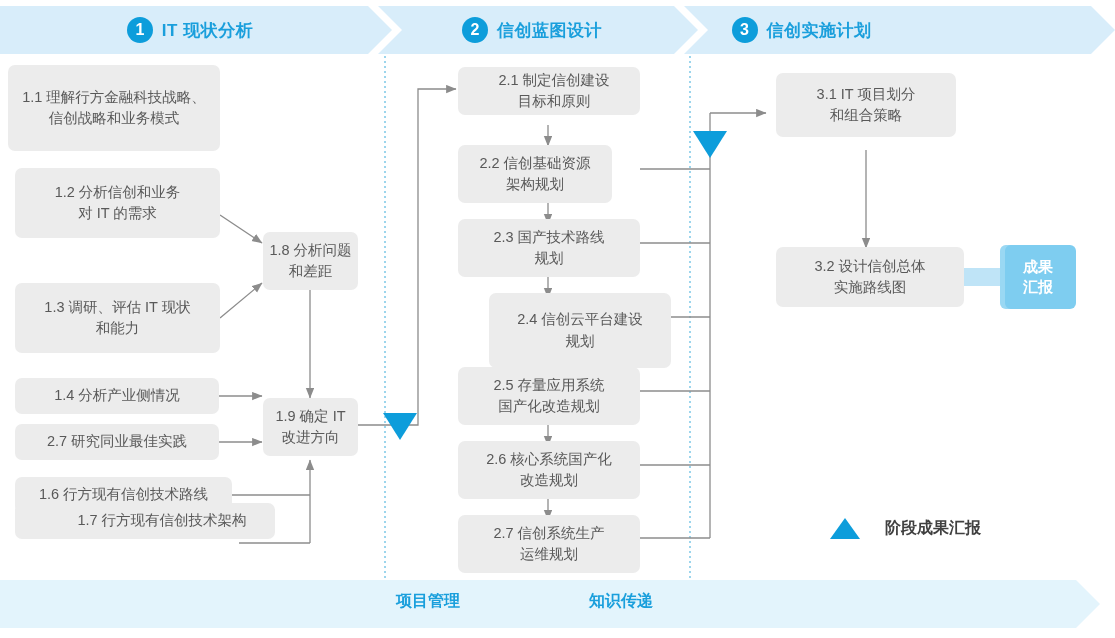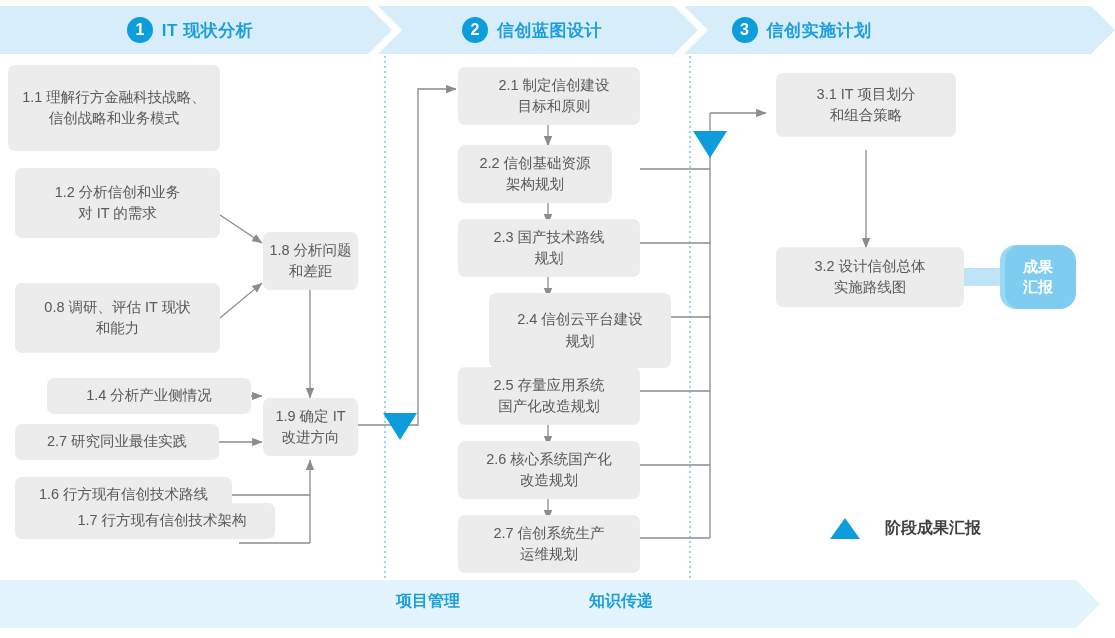--- a/index.html
+++ b/index.html
@@ -29,21 +29,21 @@
   .phase .ptitle{color:#1a9fdc;font-size:17px;font-weight:bold;letter-spacing:.5px;white-space:nowrap;}
 
   
   .box{
     position:absolute;background:#ececec;border-radius:7px;color:#595959;
     font-size:14.5px;line-height:1.45;display:flex;align-items:center;
     justify-content:center;text-align:center;padding:4px 6px;box-sizing:border-box;
     white-space:pre-line;
   }
   .report-box{
-    position:absolute;background:#7ecdf0;border-radius:16px;color:#ffffff;
+    position:absolute;background:#7ecdf0;border-radius:6px;color:#ffffff;
     font-size:15px;font-weight:bold;line-height:1.35;display:flex;align-items:center;
     justify-content:center;text-align:center;white-space:pre-line;
     box-shadow:inset 5px 0 0 rgba(255,255,255,.22);
   }
 
   
   .legend{position:absolute;display:flex;align-items:center;gap:25px;}
   .legend .tri{
     width:0;height:0;border-left:15px solid transparent;border-right:15px solid transparent;
     border-bottom:21px solid #0d9ddb;
@@ -139,32 +139,32 @@
         <span class="badge">3</span>
         <span class="ptitle">信创实施计划</span>
       </div>
     </div>
   </div>
 
   <div class="box" style="left:8px;top:65px;width:212px;height:86px;">1.1 理解行方金融科技战略、
 信创战略和业务模式</div>
   <div class="box" style="left:15px;top:168px;width:205px;height:70px;">1.2 分析信创和业务
 对 IT 的需求</div>
-  <div class="box" style="left:15px;top:283px;width:205px;height:70px;">0.8 调研、评估 IT 现状
+  <div class="box" style="left:15px;top:283px;width:205px;height:70px;">1.3 调研、评估 IT 现状
 和能力</div>
-  <div class="box" style="left:15px;top:378px;width:204px;height:36px;margin-left:32px;">1.4 分析产业侧情况</div>
+  <div class="box" style="left:15px;top:378px;width:204px;height:36px;">1.4 分析产业侧情况</div>
   <div class="box" style="left:15px;top:424px;width:204px;height:36px;">2.7 研究同业最佳实践</div>
   <div class="box" style="left:15px;top:477px;width:217px;height:36px;">1.6 行方现有信创技术路线</div>
   <div class="box" style="left:15px;top:503px;width:260px;height:36px;padding-left:40px;">1.7 行方现有信创技术架构</div>
   <div class="box" style="left:263px;top:232px;width:95px;height:58px;">1.8 分析问题
 和差距</div>
   <div class="box" style="left:263px;top:398px;width:95px;height:58px;">1.9 确定 IT
 改进方向</div>
 
-  <div class="box" style="left:458px;top:67px;width:182px;height:58px;padding-left:16px;">2.1 制定信创建设
+  <div class="box" style="left:458px;top:67px;width:182px;height:48px;padding-left:16px;">2.1 制定信创建设
 目标和原则</div>
   <div class="box" style="left:458px;top:145px;width:154px;height:58px;">2.2 信创基础资源
 架构规划</div>
   <div class="box" style="left:458px;top:219px;width:182px;height:58px;">2.3 国产技术路线
 规划</div>
   <div class="box" style="left:458px;top:293px;width:182px;height:75px;margin-left:31px;">2.4 信创云平台建设
 规划</div>
   <div class="box" style="left:458px;top:367px;width:182px;height:58px;">2.5 存量应用系统
 国产化改造规划</div>
   <div class="box" style="left:458px;top:441px;width:182px;height:58px;">2.6 核心系统国产化

